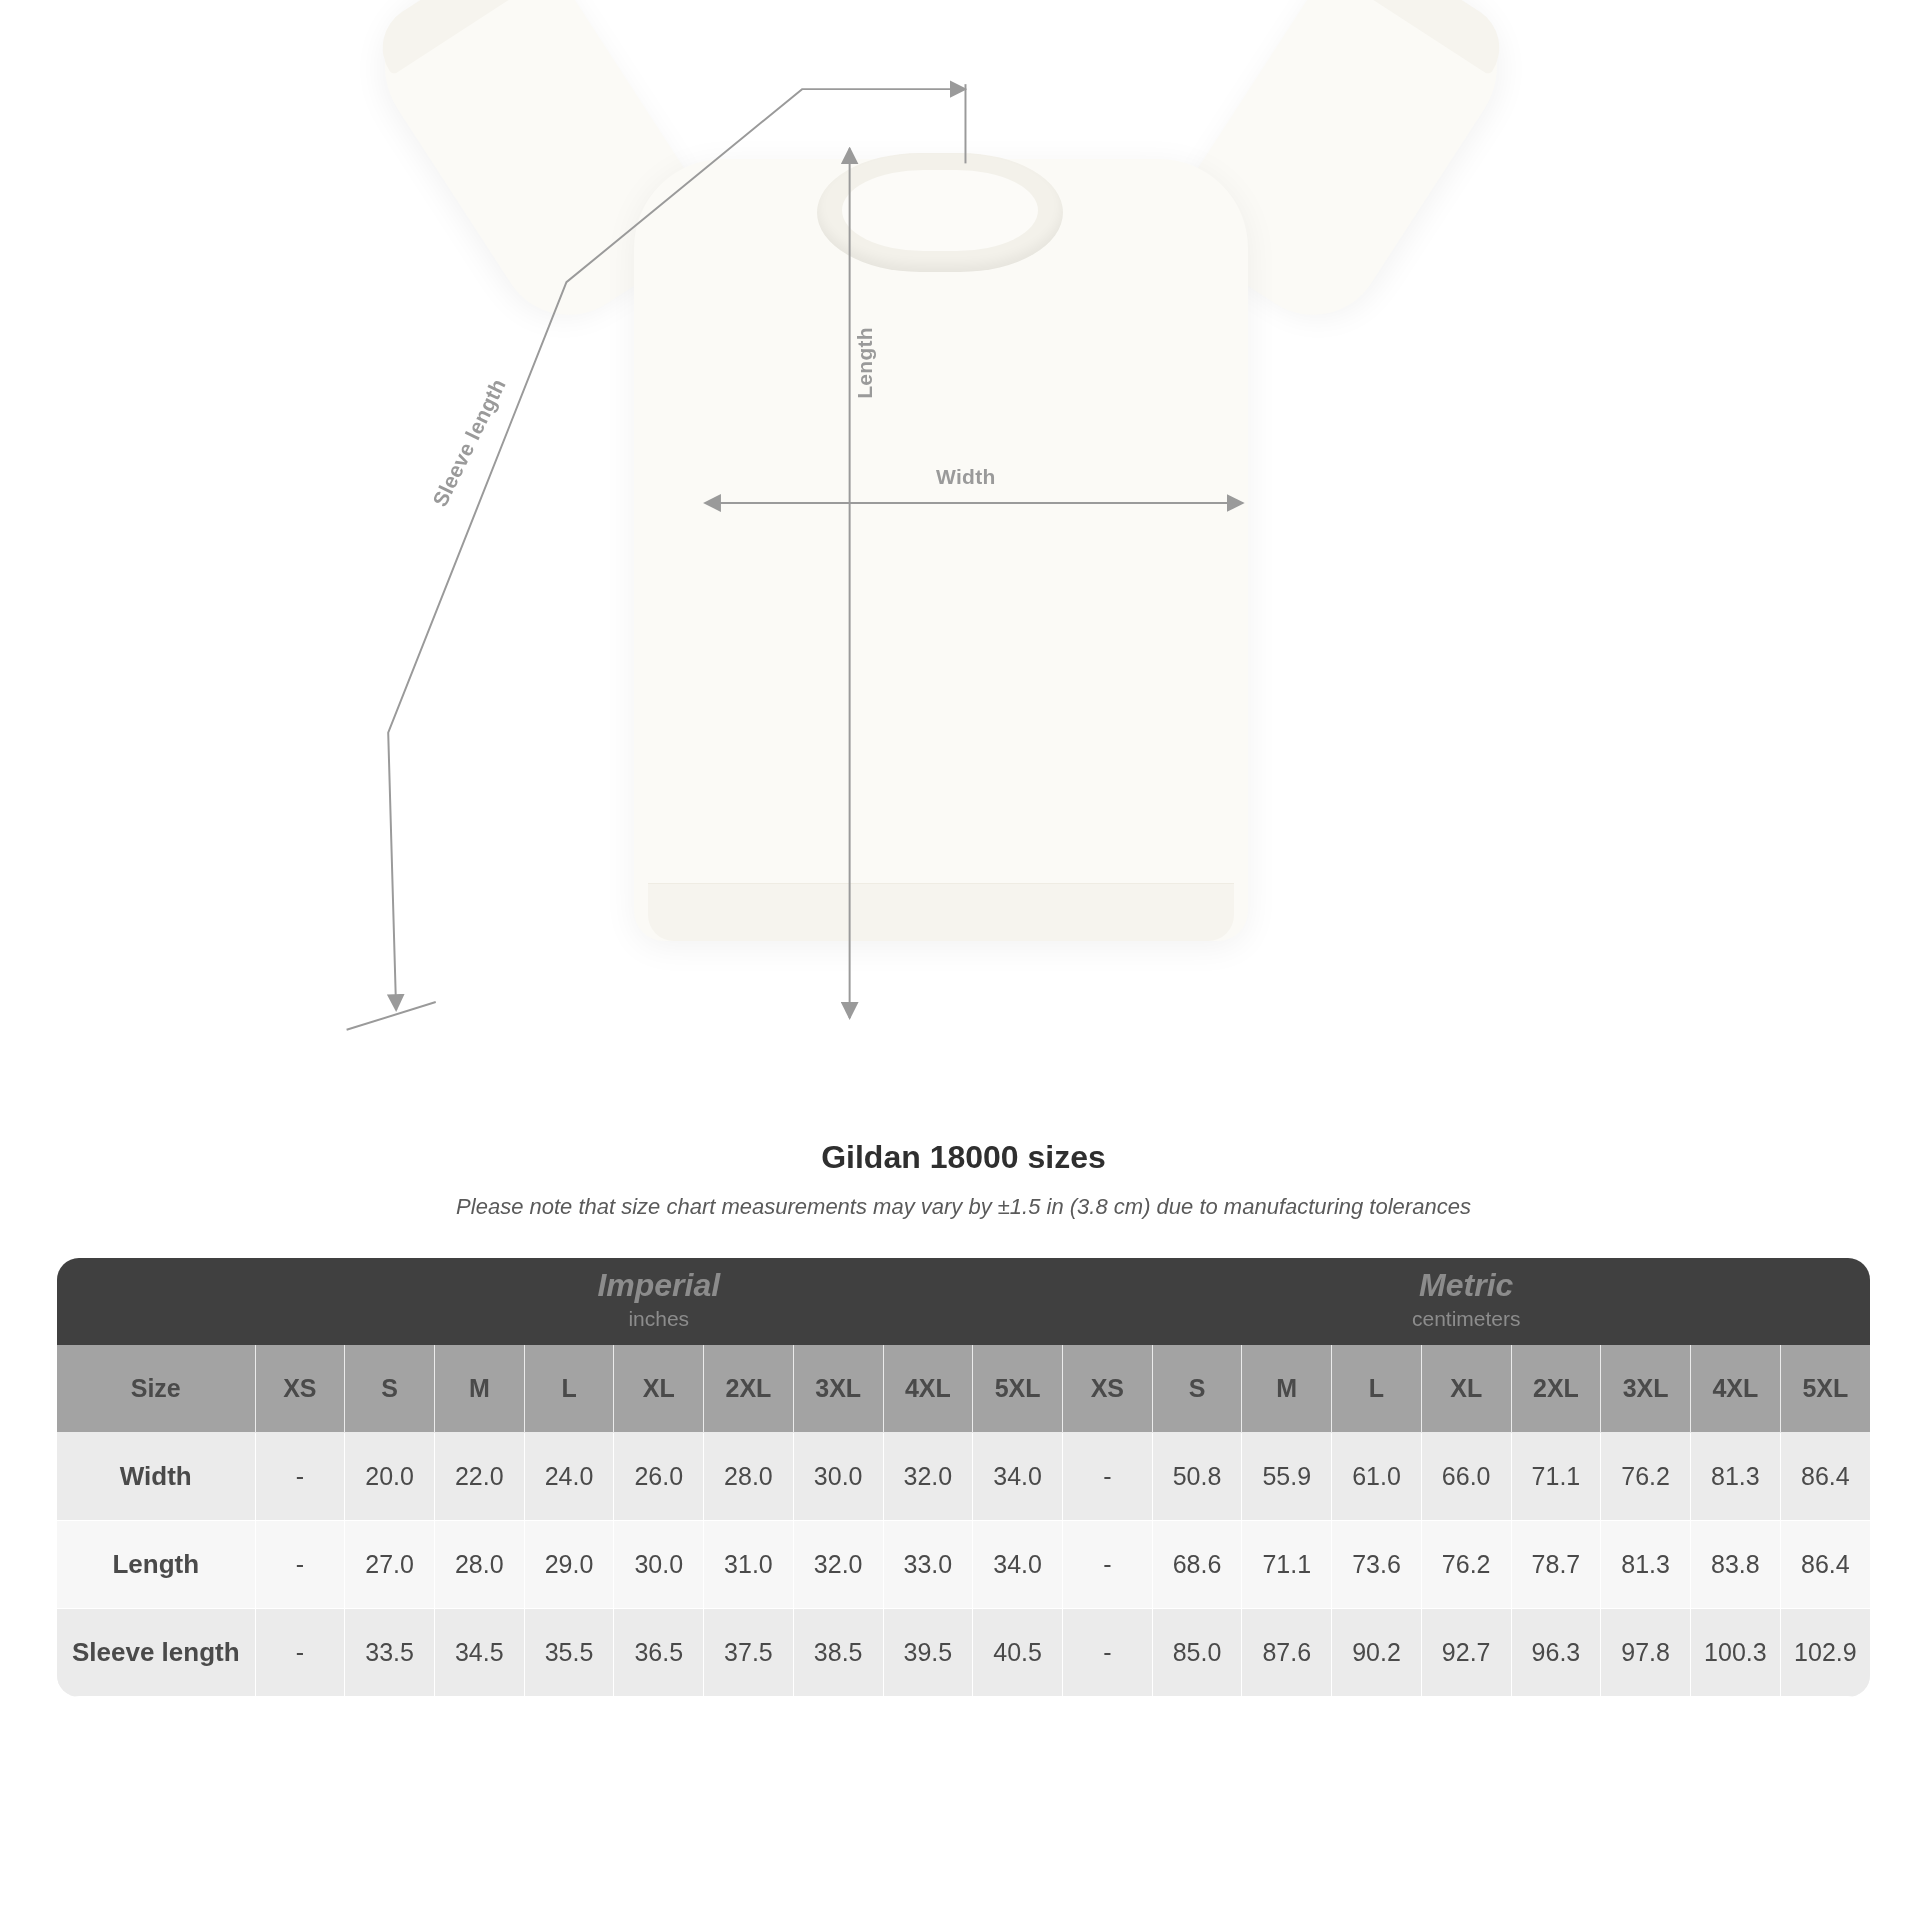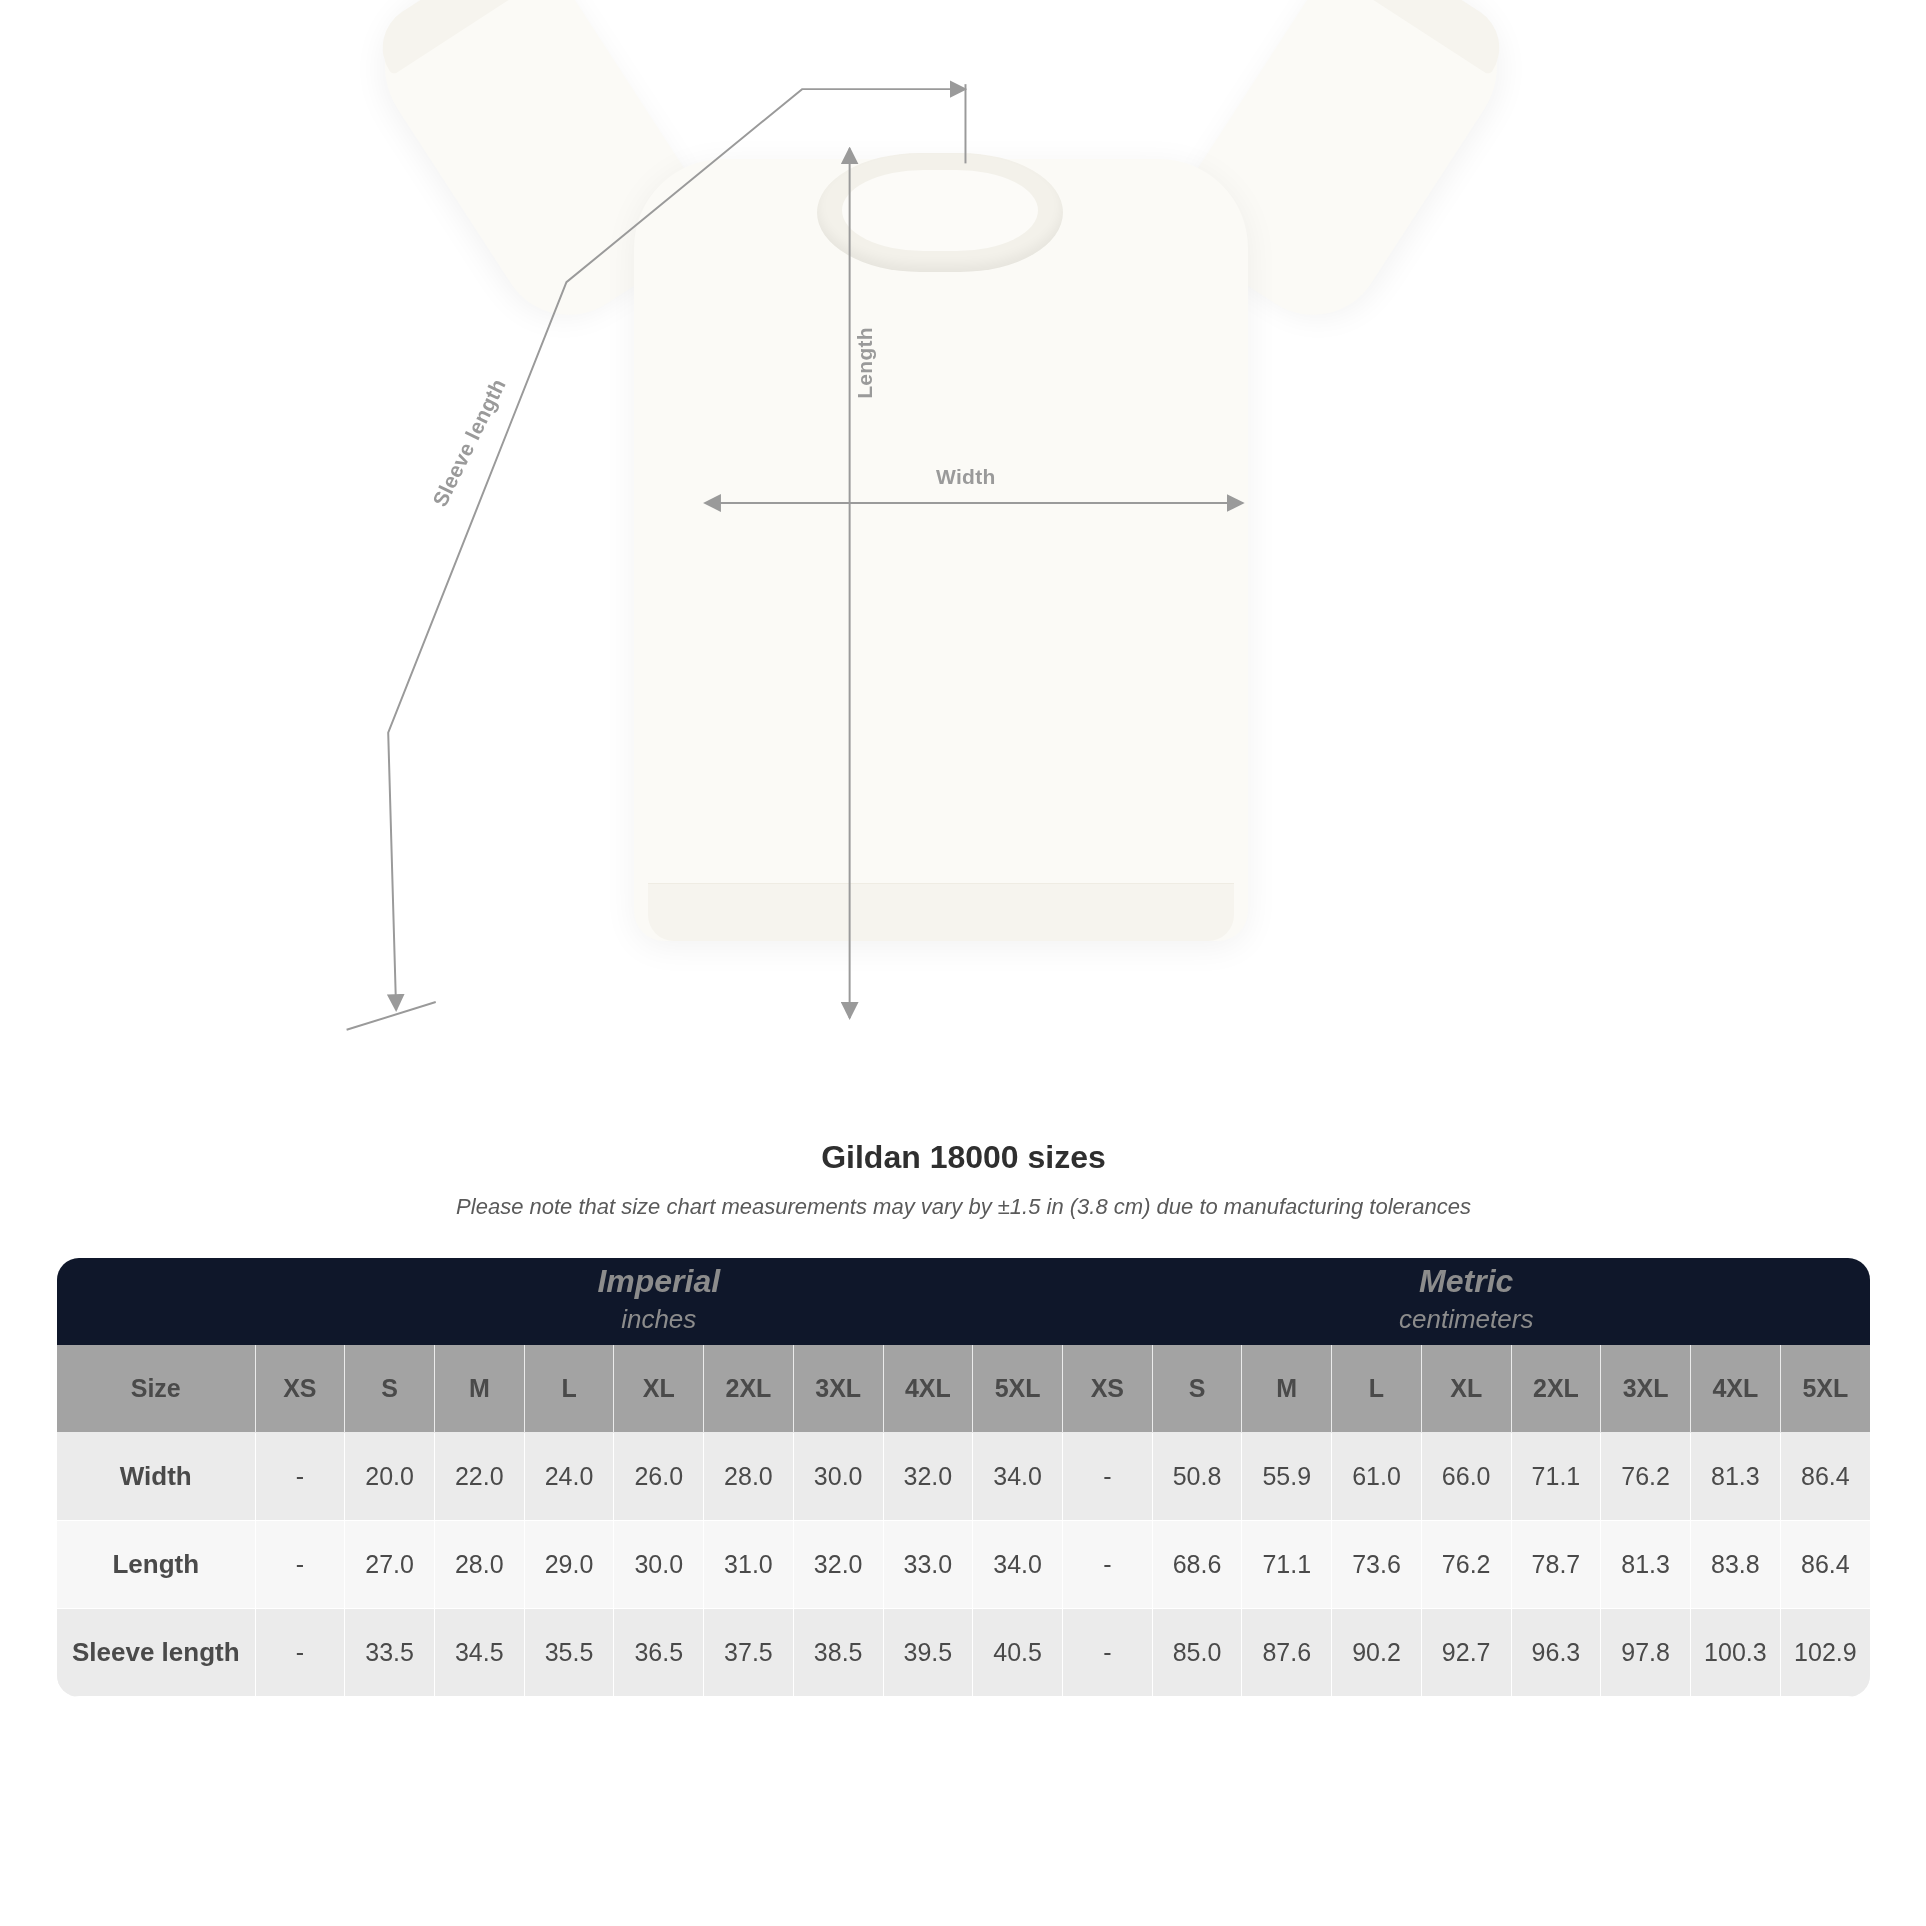--- a/index.html
+++ b/index.html
@@ -180,33 +180,32 @@
   table.size-table td, table.size-table th {
     text-align: center;
     font-size: 25px;
     color: #4a4a4a;
     padding: 0;
     height: 87px;
     vertical-align: middle;
   }
   .unit-head-row td {
     height: 117px;
-    background: #0f172a;
+    background: #404040;
     border: none;
   }
   .unit-title {
     font-size: 32px;
     font-style: italic;
     font-weight: bold;
     color: #8c8c8c;
     line-height: 1.1;
   }
   .unit-sub {
-    font-size: 26px;
-    font-style: italic;
+    font-size: 21px;
     color: #8c8c8c;
     line-height: 1.5;
   }
   .hdr-row td {
     background: #a3a3a3;
     font-weight: bold;
     color: #555555;
     border-right: 1px solid #ebebeb;
     border-bottom: 1px solid #ebebeb;
   }

